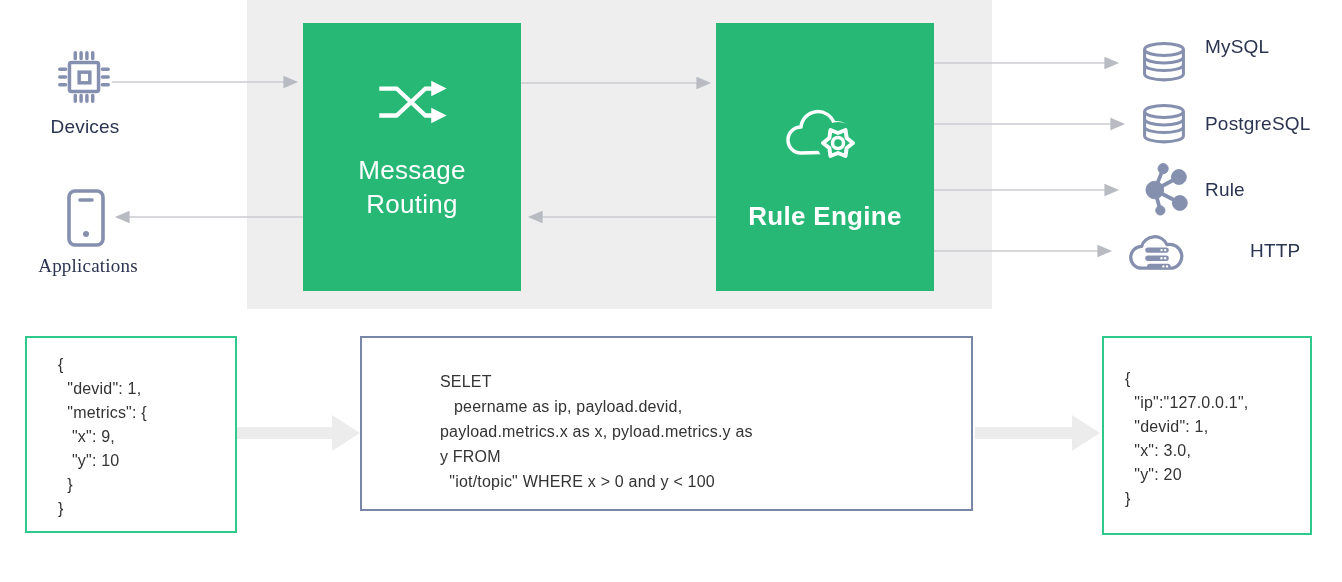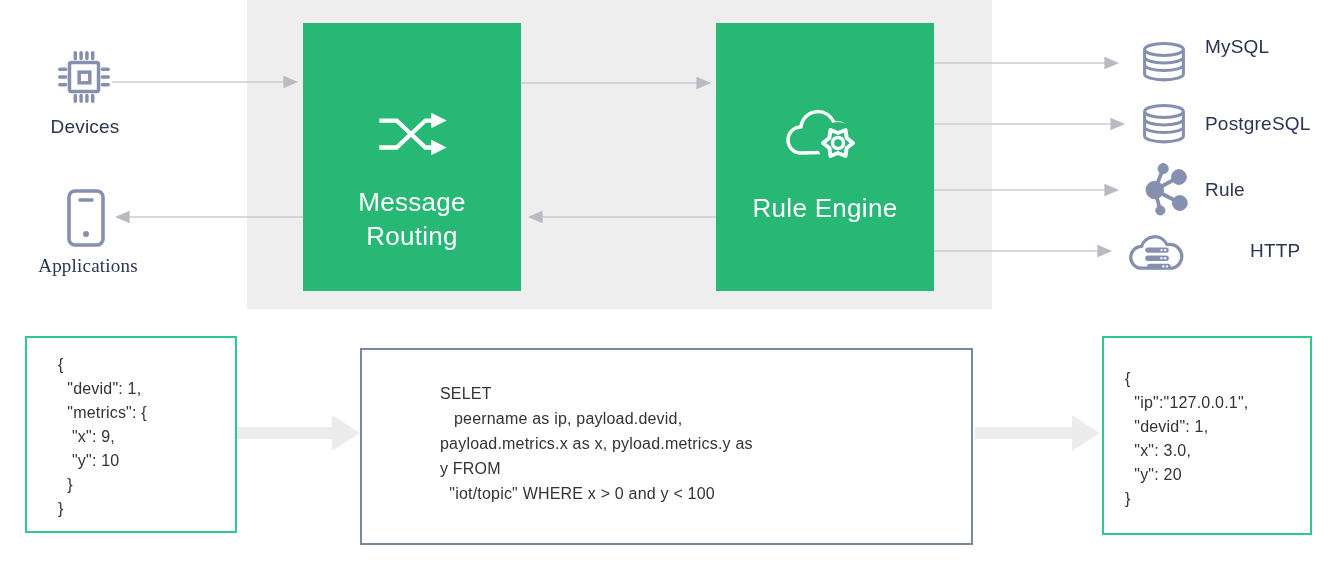--- a/index.html
+++ b/index.html
@@ -7,47 +7,47 @@
     position:relative;width:1342px;height:582px;background:#ffffff;
     font-family:"Liberation Sans",sans-serif;overflow:hidden;
   }
   .panel{position:absolute;left:247px;top:0;width:745px;height:309px;background:#eeeeee;}
   .connector-layer{position:absolute;left:0;top:0;width:1342px;height:582px;pointer-events:none;}
 
   .greenbox{
     position:absolute;top:23px;width:218px;height:268px;background:#27b876;
     display:flex;flex-direction:column;align-items:center;color:#ffffff;box-sizing:border-box;
   }
-  .greenbox.mr{left:303px;padding-top:86px;}
+  .greenbox.mr{left:303px;padding-top:54px;}
   .greenbox.re{left:716px;padding-top:78px;}
   .box-label{
     font-size:26px;line-height:34px;text-align:center;white-space:pre-line;
     letter-spacing:.3px;font-weight:400;
   }
   .mr .box-label{margin-top:26px;}
-  .re .box-label{margin-top:24px;}
+  .re .box-label{margin-top:32px;font-weight:bold;}
 
   .endpoint-label,.sink-label{
     position:absolute;font-size:19px;color:#2b3450;letter-spacing:.2px;
   }
   .endpoint-label{text-align:center;}
   .icon{position:absolute;}
 
   .codebox{
     position:absolute;background:#ffffff;box-sizing:border-box;
   }
   .codebox.green{border:2px solid #2fc98b;}
   .codebox.slate{border:2px solid #7787a5;}
   .codebox pre{
     margin:0;font-family:"Liberation Sans",sans-serif;font-size:16px;line-height:24px;
     color:#333333;white-space:pre;letter-spacing:.2px;
   }
   #input-json{left:25px;top:336px;width:212px;height:197px;}
   #input-json pre{padding:15px 0 0 31px;}
-  #sql-box{left:360px;top:348px;width:613px;height:197px;}
+  #sql-box{left:360px;top:336px;width:613px;height:175px;}
   #sql-box pre{padding:31px 0 0 78px;line-height:25px;}
   #output-json{left:1102px;top:336px;width:210px;height:199px;}
   #output-json pre{padding:29px 0 0 21px;}
 </style>
 </head>
 <body>
 
 <div class="canvas">
 
   <div class="panel"></div>

